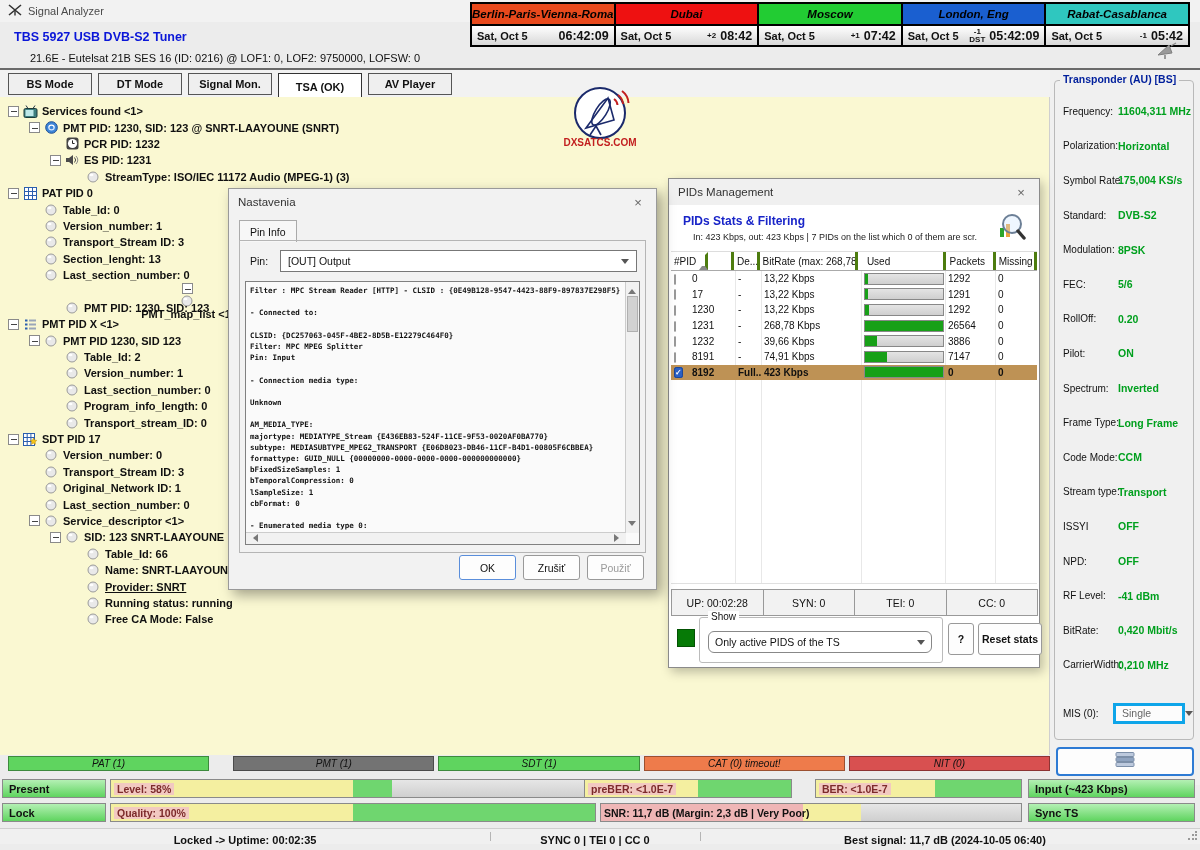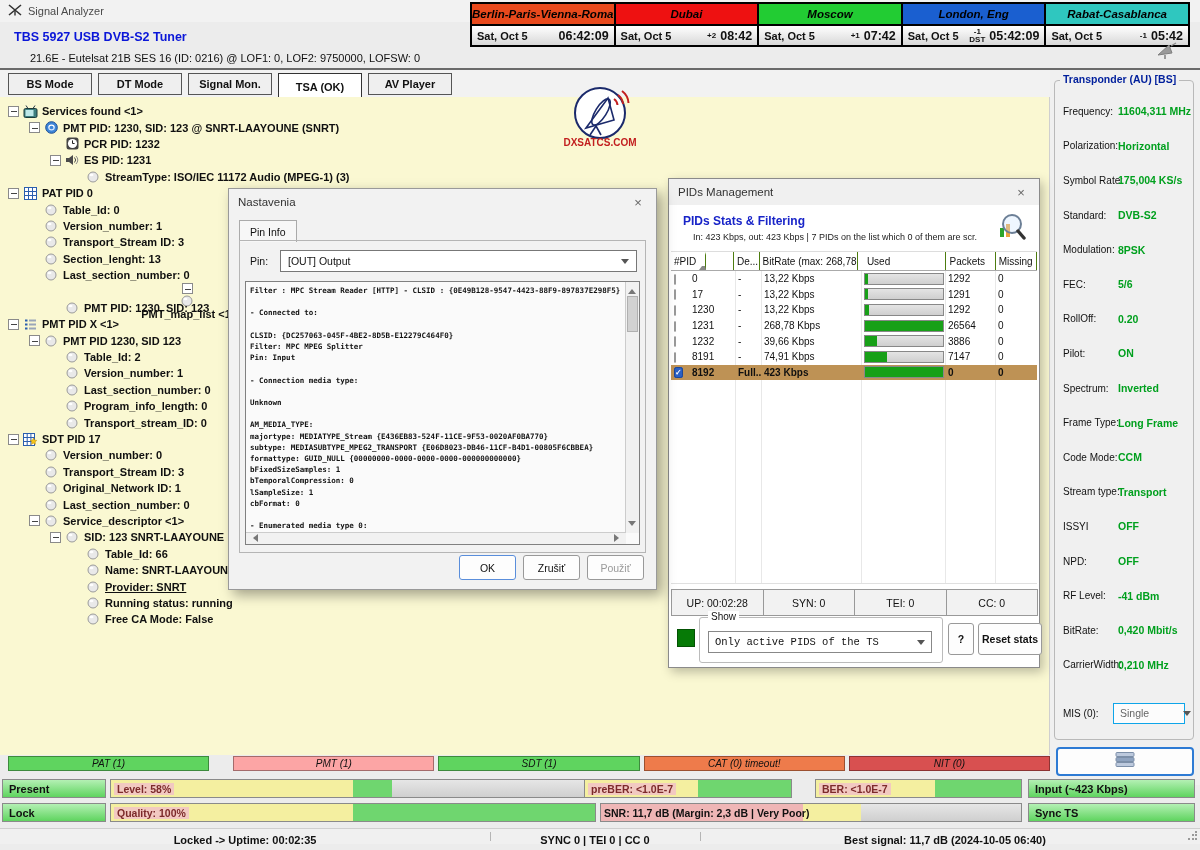--- a/index.html
+++ b/index.html
@@ -83,51 +83,51 @@
   
   .pids-win{position:absolute;left:668px;top:178px;width:372px;height:490px;background:#fff;border:1px solid #8a8a8a;
             box-shadow:3px 4px 10px rgba(0,0,0,.25);z-index:20;box-sizing:border-box;}
   .pw-body{position:relative;height:462px;}
   .pw-head{position:absolute;left:14px;top:9px;color:#1824C8;font-weight:bold;font-size:12px;}
   .pw-sub{position:absolute;left:24px;top:27px;font-size:9px;color:#222;}
   .pw-mag{position:absolute;right:12px;top:6px;}
   .ptable{position:absolute;left:2px;top:46px;width:366px;height:332px;border-bottom:1px solid #e0e0e0;}
   .ph{display:flex;height:18px;border-bottom:1px solid #aaa;border-top:1px solid #ddd;align-items:center;
       font-size:10px;color:#111;position:relative;z-index:2;background:#fff;}
-  .ph span{box-sizing:border-box;border-right:1px solid #4d7c0f;height:100%;display:flex;align-items:center;padding-left:3px;white-space:nowrap;overflow:hidden;}
+  .ph span{box-sizing:border-box;border-right:3px solid #4d7c0f;height:100%;display:flex;align-items:center;padding-left:3px;white-space:nowrap;overflow:hidden;}
   .sortmark{position:absolute;left:28px;top:0;width:0;height:0;border:3px solid transparent;border-bottom:4px solid #888;}
   .gline{position:absolute;top:18px;bottom:0;width:1px;background:#E8E8E8;z-index:0;}
   .prow{display:flex;align-items:center;height:15.6px;font-size:10px;position:relative;z-index:1;white-space:nowrap;}
   .prow>span{box-sizing:border-box;padding-left:3px;overflow:hidden;}
   .prow.sel{background:#BE9255;font-weight:bold;}
   .cbox{width:11px;height:11px;border:1px solid #999;border-radius:2.5px;background:#FCFCFC;margin-left:3px;
         font-size:8px;line-height:10px;text-align:center;color:#fff;flex:none;}
   .cbox.on{background:#2A5FC4;border-color:#1D4795;}
   .ubar{width:78px;height:10px;border:1px solid #888;background:linear-gradient(#E4E4E4,#CFCFCF);position:relative;display:block;}
   .ufill{position:absolute;left:0;top:0;bottom:0;background:#17A017;}
   .pw-footer{position:absolute;left:2px;top:384px;width:366px;display:flex;}
   .pw-fcell{flex:1;height:25px;border:1px solid #999;margin-right:-1px;background:#F2F2F2;display:flex;
             align-items:center;justify-content:center;font-size:10.5px;}
   .pw-green{position:absolute;left:8px;top:424px;width:16px;height:16px;background:#067A06;border:1px solid #035203;}
   .pw-group{position:absolute;left:30px;top:412px;width:242px;height:44px;border:1px solid #bbb;border-radius:3px;}
   .pw-group-label{position:absolute;left:8px;top:-7px;background:#fff;padding:0 3px;font-size:10px;}
-  .pw-select{position:absolute;left:8px;top:13px;width:224px;height:22px;border:1px solid #888;border-radius:0;
-             background:#fff;font-size:10.5px;display:flex;align-items:center;padding:8px 6px;box-sizing:border-box;font-family:Liberation Mono, monospace;}
+  .pw-select{position:absolute;left:8px;top:13px;width:224px;height:22px;border:1px solid #888;border-radius:6px;
+             background:#fff;font-size:10.5px;display:flex;align-items:center;padding:8px 6px;box-sizing:border-box;}
   .pw-btn{position:absolute;background:#FDFDFD;border:1px solid #999;border-radius:3px;display:flex;
           align-items:center;justify-content:center;font-size:10.5px;font-weight:bold;}
   
   .right-panel{position:absolute;left:1050px;top:70px;width:150px;height:715px;background:#F0F0F0;}
   .tp-group{position:absolute;left:4px;top:10px;width:140px;height:660px;border:1px solid #b9b9b9;border-radius:4px;box-sizing:border-box;}
   .tp-title{position:absolute;left:5px;top:-8px;background:#F0F0F0;padding:0 3px;color:#001F9C;font-weight:bold;font-size:10.5px;white-space:nowrap;}
   .tp-rows{position:absolute;left:0;top:13px;right:0;}
   .trow{height:34.6px;position:relative;display:flex;align-items:center;}
   .tlab{margin-left:8px;font-size:10px;color:#111;white-space:nowrap;}
   .tval{position:absolute;left:63px;font-weight:bold;color:#00A01E;font-size:10.5px;white-space:nowrap;}
   .mis-row{position:absolute;left:0;top:620px;right:0;height:24px;display:flex;align-items:center;}
-  .mis-select{position:absolute;left:58px;width:72px;height:21px;background:#FCFCFC;border:1px solid #0ea5e9;
+  .mis-select{position:absolute;left:58px;width:72px;height:21px;background:#FCFCFC;border:3px solid #0ea5e9;
               color:#666;font-size:10.5px;display:flex;align-items:center;padding:0 6px;box-sizing:border-box;gap:34px;}
   .blue-btn{position:absolute;left:1056px;top:747px;width:138px;height:29px;background:#FDFDFD;
             border:2px solid #2E7BD4;border-radius:4px;display:flex;align-items:center;justify-content:center;box-sizing:border-box;}
   
   .tablebars{position:absolute;left:0;top:756px;width:1050px;height:17px;display:flex;padding-left:8px;gap:4px;box-sizing:border-box;}
   .tbar{width:203px;height:15px;display:flex;align-items:center;justify-content:center;font-size:10px;
         font-style:italic;border:1px solid rgba(0,0,0,.35);box-sizing:border-box;}
   .gbox{position:absolute;background:linear-gradient(#B4F0B4,#5FD45F);border:1px solid #8a8a8a;display:flex;
         align-items:center;padding-left:6px;font-size:11px;font-weight:bold;box-sizing:border-box;white-space:nowrap;}
   .sbar{position:absolute;border:1px solid #8a8a8a;background:linear-gradient(#E6E6E6,#CFCFCF);overflow:hidden;box-sizing:border-box;}
@@ -864,21 +864,21 @@
   <div class="blue-btn">
     <span id="stack-icon"><svg width="20" height="15" viewBox="0 0 20 15">
           <rect x="1" y="0.5" width="18" height="4" rx="1" fill="#BCC9DD" stroke="#7C8FA8"></rect>
           <rect x="1" y="5.5" width="18" height="4" rx="1" fill="#8FA3BF" stroke="#7C8FA8"></rect>
           <rect x="1" y="10.5" width="18" height="4" rx="1" fill="#BCC9DD" stroke="#7C8FA8"></rect>
         </svg></span>
   </div>
 
   <div class="tablebars" id="tablebars">
       <div class="tbar" style="background: rgb(95, 212, 95);">PAT (1)</div>
-      <div class="tbar" style="background: #fca5a5; margin-left: 20px;">PMT (1)</div>
+      <div class="tbar" style="background: #737373; margin-left: 20px;">PMT (1)</div>
       <div class="tbar" style="background: rgb(95, 212, 95);">SDT (1)</div>
       <div class="tbar" style="background: rgb(238, 123, 75);">CAT (0) timeout!</div>
       <div class="tbar" style="background: rgb(216, 80, 80);">NIT (0)</div>
     </div>
 
   <div class="gbox" style="left:2px;top:779px;width:104px;height:19px;">Present</div>
   <div class="sbar" style="left:110px;top:779px;width:486px;height:19px;" id="level-bar">
       <span class="sfill" style="left: 0%; width: 50%; background: rgb(244, 239, 160);"></span>
       <span class="sfill" style="left: 50%; width: 8%; background: rgb(111, 214, 111);"></span>
       <span class="sbar-label lab-maroon">Level: 58%</span>

